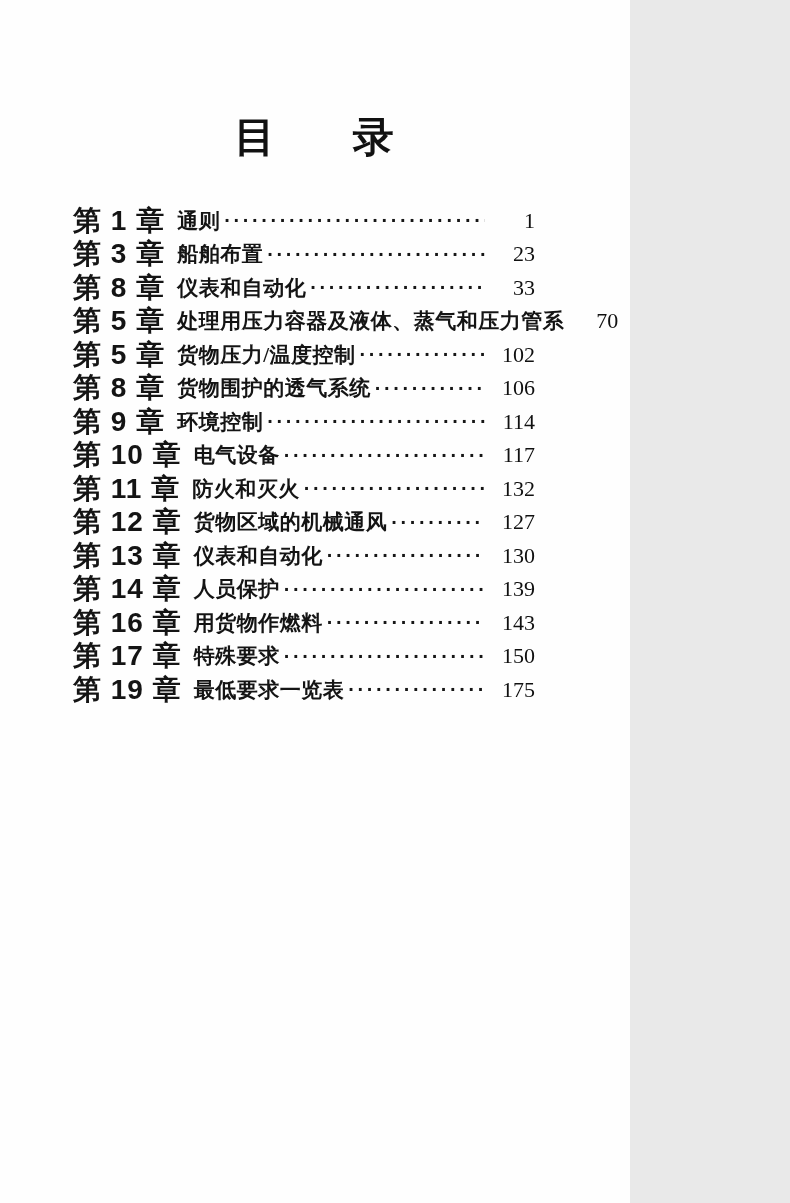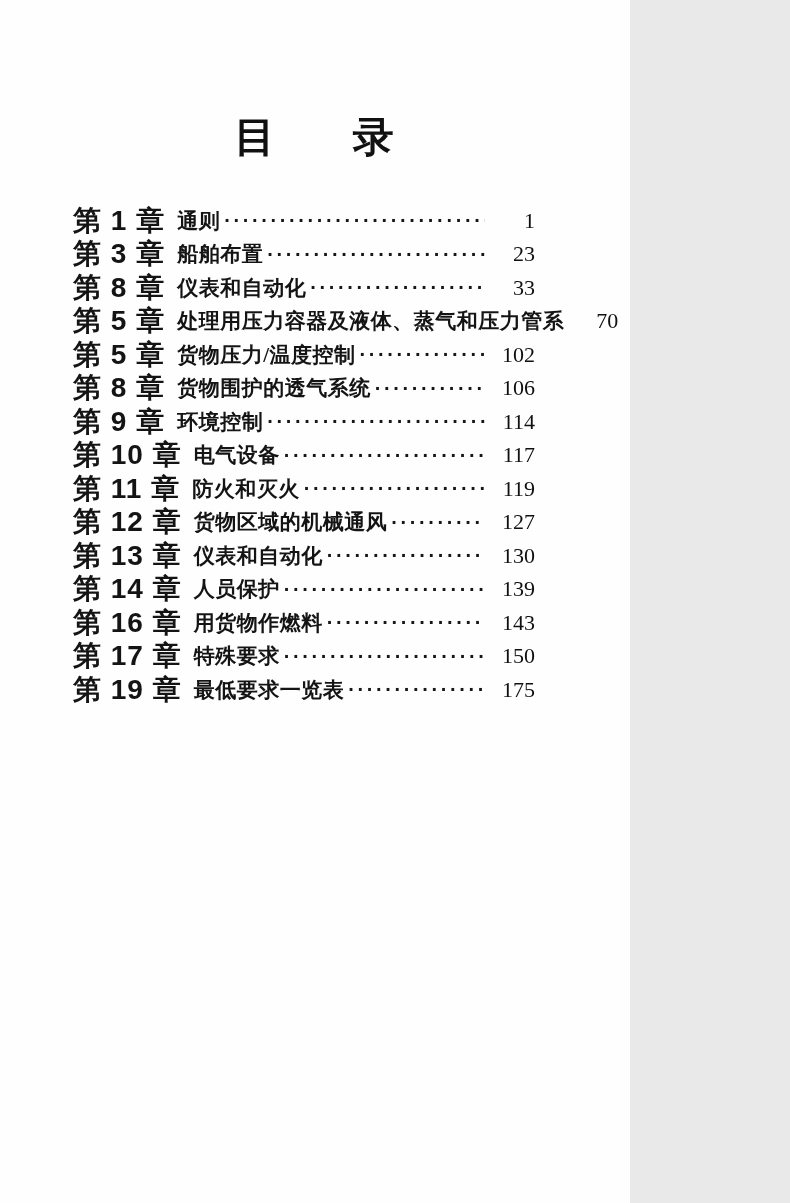--- a/index.html
+++ b/index.html
@@ -141,21 +141,21 @@
     <span class="chap">第 10 章</span>
     <span class="chap-title">电气设备</span>
     <span class="dots"></span>
     <span class="pagenum">117</span>
   </div>
 
   <div class="toc-row">
     <span class="chap">第 11 章</span>
     <span class="chap-title">防火和灭火</span>
     <span class="dots"></span>
-    <span class="pagenum">119</span>
+    <span class="pagenum">132</span>
   </div>
 
   <div class="toc-row">
     <span class="chap">第 12 章</span>
     <span class="chap-title">货物区域的机械通风</span>
     <span class="dots"></span>
     <span class="pagenum">127</span>
   </div>
 
   <div class="toc-row">

